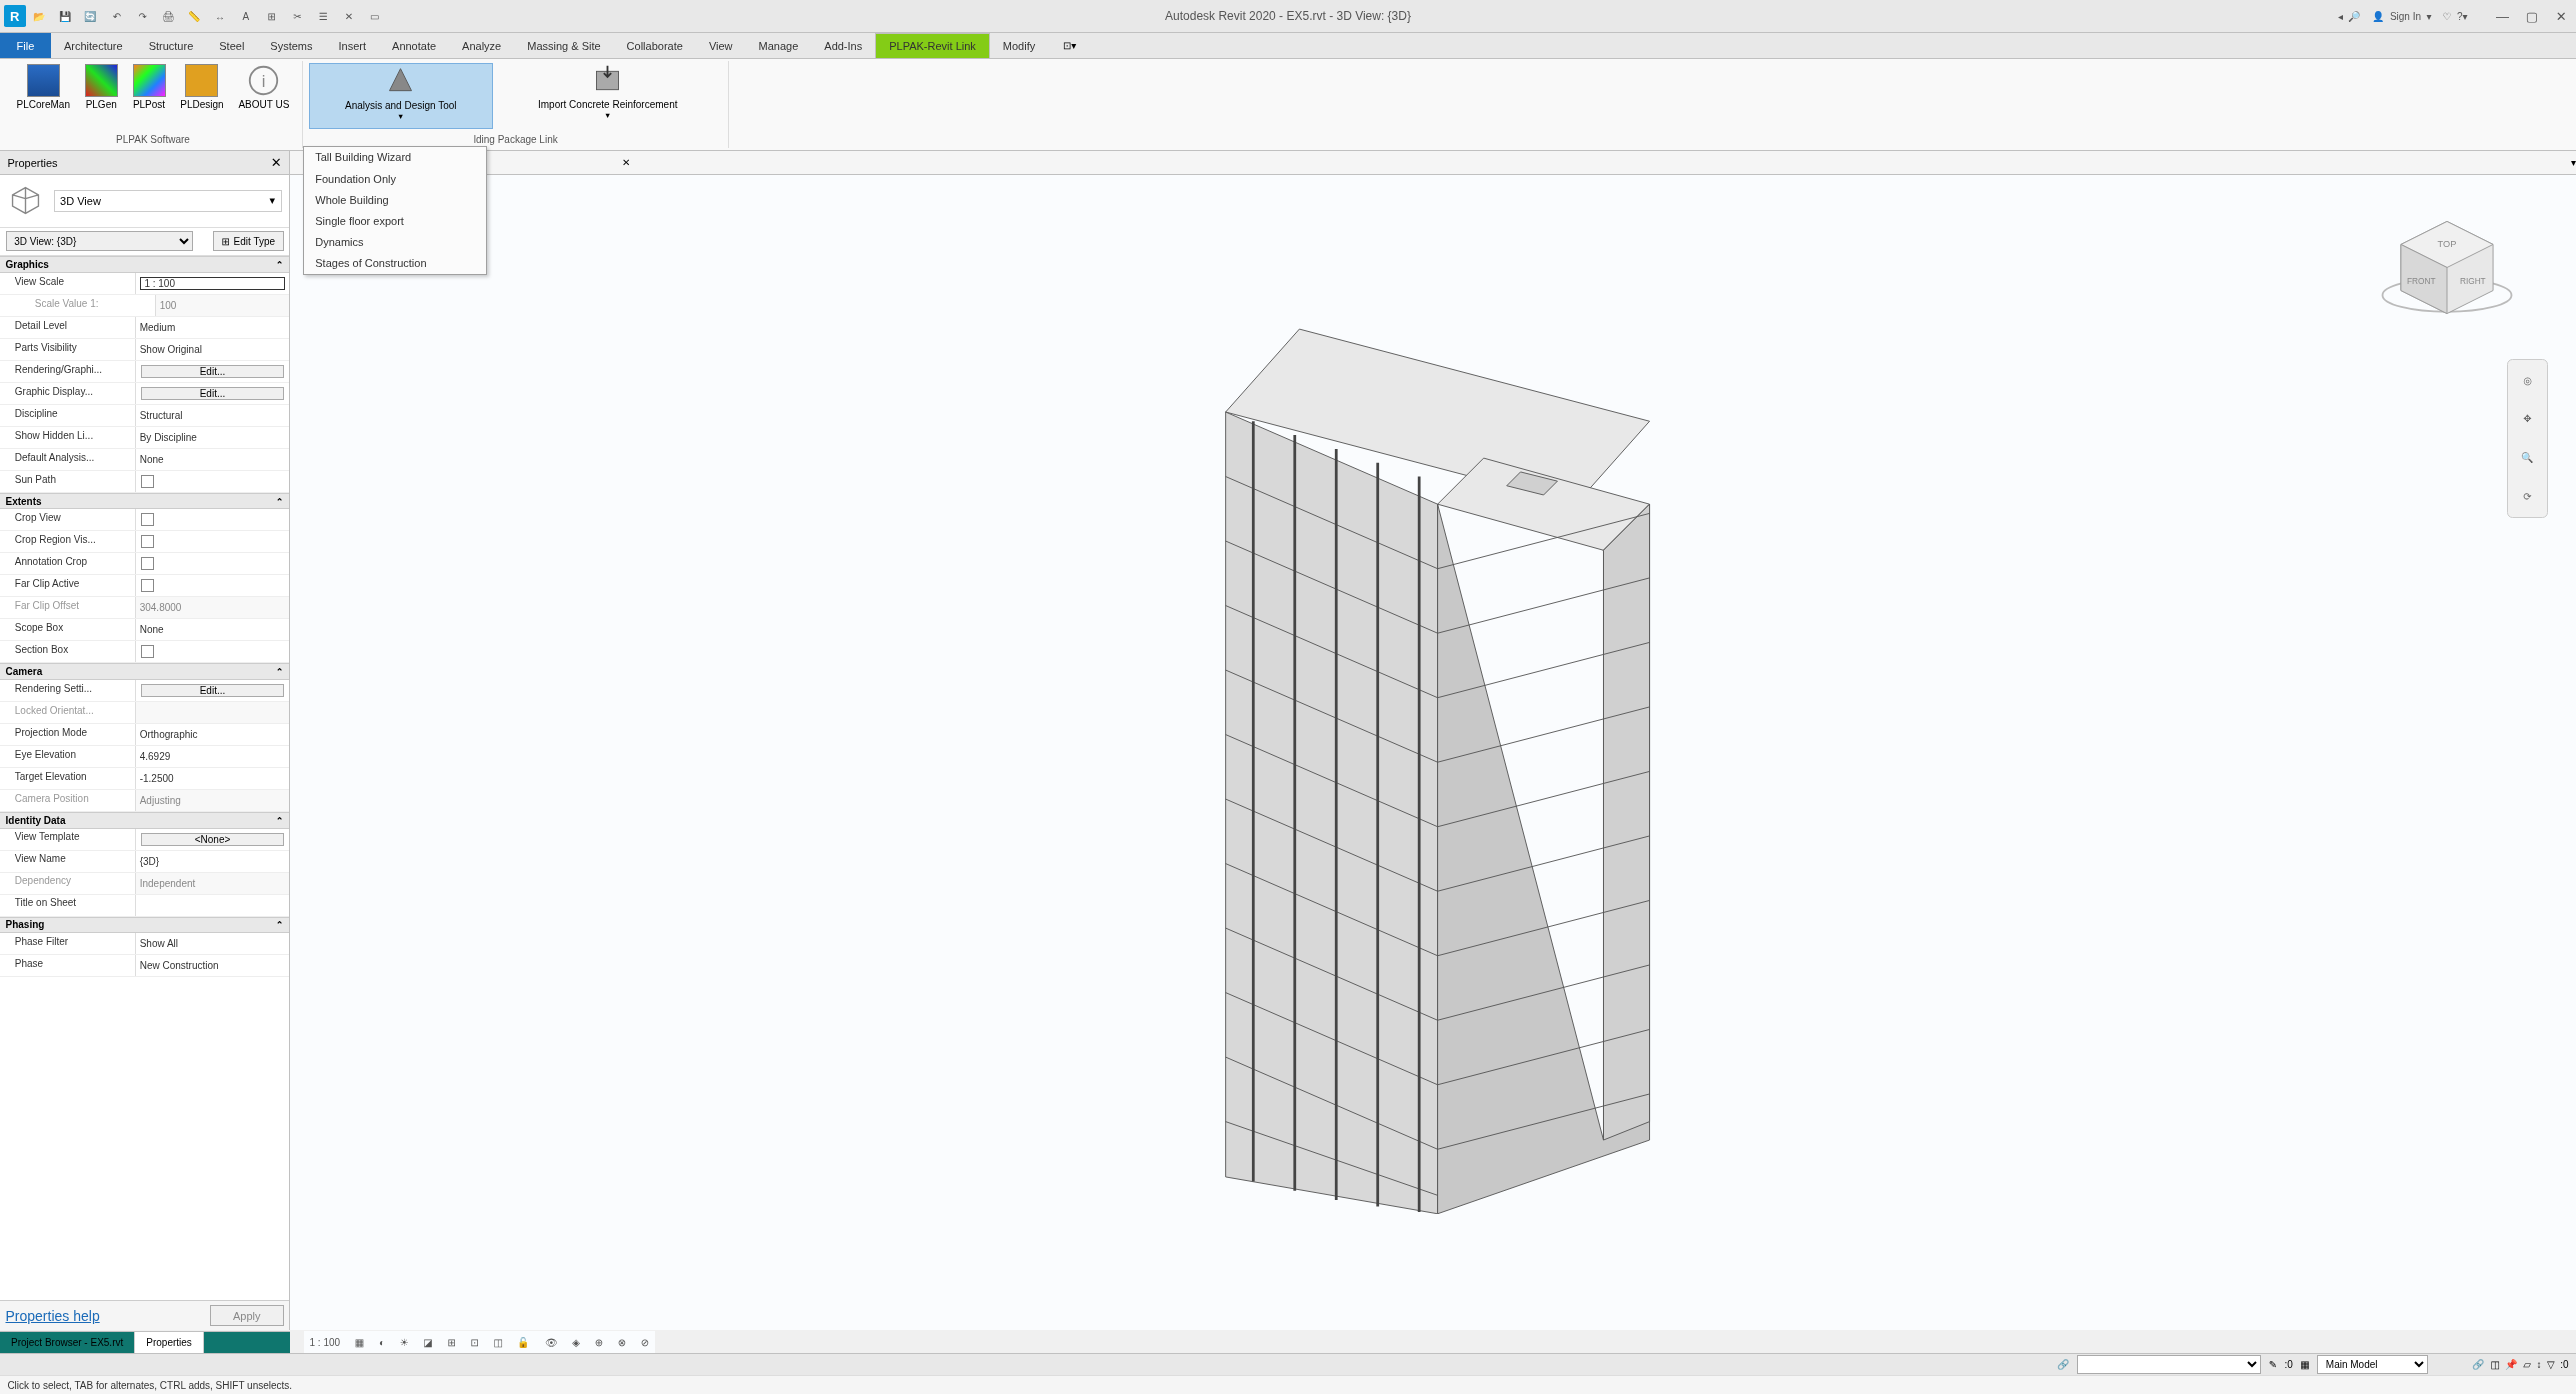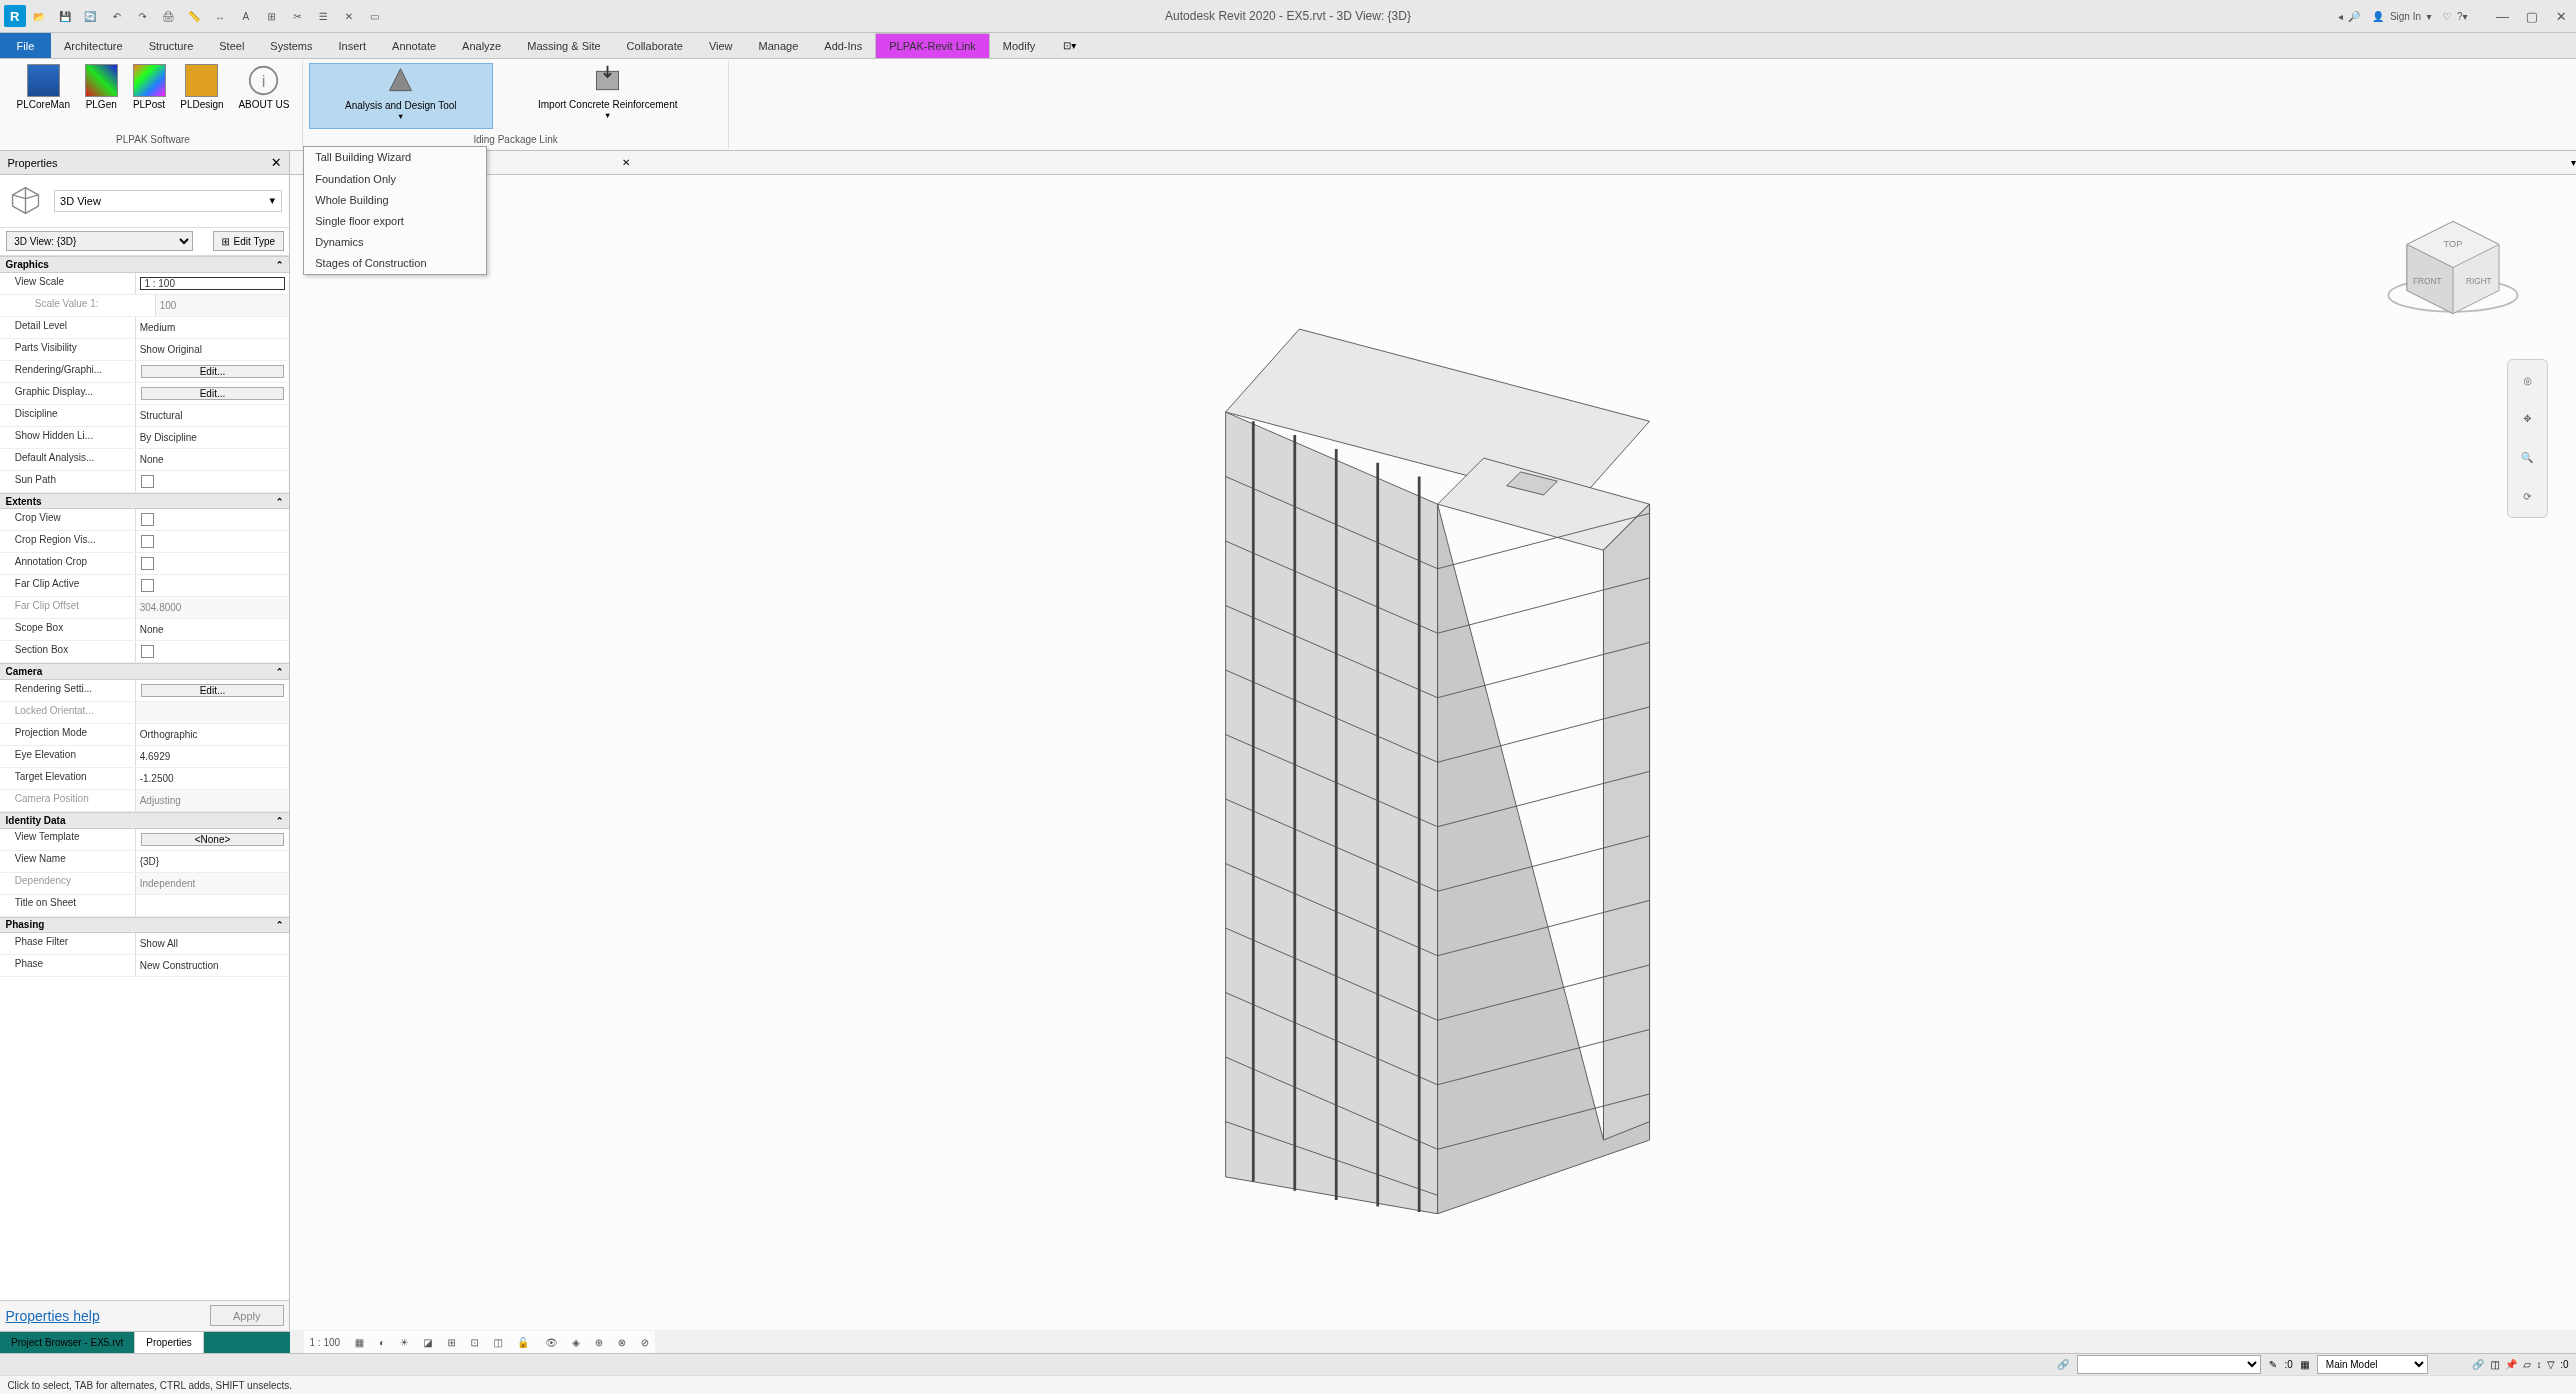--- a/index.html
+++ b/index.html
@@ -11,21 +11,21 @@
 .qat-btn { width: 24px; height: 24px; display: flex; align-items: center; justify-content: center; cursor: pointer; color: #555; }
 .title-text { position: absolute; left: 50%; transform: translateX(-50%); color: #555; font-size: 12px; }
 .title-bar-right { margin-left: auto; display: flex; align-items: center; gap: 5.5px; color: #555; }
 .signin-btn { display: flex; align-items: center; gap: 5.5px; cursor: pointer; padding: 1.8px 5.5px; }
 .win-controls { display: flex; gap: 7.4px; margin-left: 18.4px; }
 .win-btn { width: 22px; height: 22px; display: flex; align-items: center; justify-content: center; cursor: pointer; font-size: 13px; }
 
 .menu-bar { height: 26px; background: #e8e8e8; display: flex; align-items: stretch; border-bottom: 0.9px solid #c0c0c0; }
 .menu-tab { padding: 0 13px; display: flex; align-items: center; cursor: pointer; color: #333; font-size: 11px; }
 .menu-tab.file { background: #1e6fbe; color: #fff; padding: 0 16.6px; }
-.menu-tab.active { background: #d946ef; border: 0.9px solid #c0c0c0; border-bottom: none; }
+.menu-tab.active { background: #84cc16; border: 0.9px solid #c0c0c0; border-bottom: none; }
 .menu-extra { margin-left: 7.4px; width: 28px; display: flex; align-items: center; justify-content: center; }
 
 .ribbon { height: 92px; background: #f9f9f9; display: flex; border-bottom: 0.9px solid #c0c0c0; padding: 1.8px 3.7px; }
 .ribbon-group { display: flex; flex-direction: column; align-items: center; border-right: 0.9px solid #ddd; padding: 1.8px 5.5px; position: relative; }
 .ribbon-buttons-row { display: flex; gap: 0; }
 .ribbon-btn { display: flex; flex-direction: column; align-items: center; padding: 1.8px 7.4px; cursor: pointer; height: 66px; justify-content: flex-start; }
 .ribbon-btn.active { background: #b8d8f0; border: 0.9px solid #7ab0e0; }
 .ribbon-icon { width: 33px; height: 33px; margin-bottom: 1.8px; display: flex; align-items: center; justify-content: center; font-size: 22px; }
 .ribbon-label { font-size: 10px; text-align: center; line-height: 1.2; }
 .ribbon-group-label { font-size: 10px; color: #555; margin-top: auto; padding: 1.8px 0; }
@@ -60,21 +60,21 @@
 .prop-input-box { flex: 1; border: 0.9px solid #333; padding: 0 3.7px; font-size: 10px; }
 .prop-checkbox { width: 13px; height: 13px; border: 0.9px solid #888; background: #fff; margin-left: 1.8px; }
 
 .panel-footer { display: flex; padding: 3.7px 5.5px; background: #f5f5f5; border-top: 0.9px solid #ccc; align-items: center; }
 .help-link { color: #1a6ab8; text-decoration: underline; cursor: pointer; font-size: 14px; }
 .apply-btn { margin-left: auto; padding: 3.7px 22px; border: 0.9px solid #aaa; background: #f0f0f0; color: #888; font-size: 11px; }
 
 .canvas-area { position: absolute; left: 290px; top: 175px; right: 0; bottom: 65px; background: #fafcfe; overflow: hidden; }
 .building-placeholder { position: absolute; left: 50%; top: 50%; transform: translate(-50%, -50%); width: 599px; height: 922px; display: flex; align-items: center; justify-content: center; }
 
-.view-cube { position: absolute; top: 28px; right: 40px; width: 166px; height: 129px; display: flex; align-items: center; justify-content: center; }
+.view-cube { position: absolute; top: 28px; right: 46px; width: 166px; height: 129px; display: flex; align-items: center; justify-content: center; }
 .nav-bar { position: absolute; top: 184px; right: 28px; width: 41px; background: rgba(240,240,240,0.9); border: 0.9px solid #ccc; border-radius: 5.5px; padding: 5.5px 0; display: flex; flex-direction: column; align-items: center; gap: 9.2px; }
 .nav-btn { width: 29.5px; height: 29.5px; display: flex; align-items: center; justify-content: center; cursor: pointer; color: #666; }
 
 .panel-tabs { position: absolute; bottom: 42px; left: 0; right: 0; height: 22px; background: #0f766e; display: flex; border-top: 0.9px solid #c0c0c0; }
 .panel-tab { padding: 0 11px; display: flex; align-items: center; font-size: 10px; border-right: 0.9px solid #ccc; cursor: pointer; }
 .panel-tab.active { background: #fff; }
 
 .view-control-bar { position: absolute; bottom: 42px; left: 304px; height: 22px; display: flex; align-items: center; gap: 3.7px; font-size: 10px; background: #fafcfe; }
 .vcb-item { padding: 0 5.5px; cursor: pointer; display: flex; align-items: center; gap: 1.8px; color: #555; }
 

